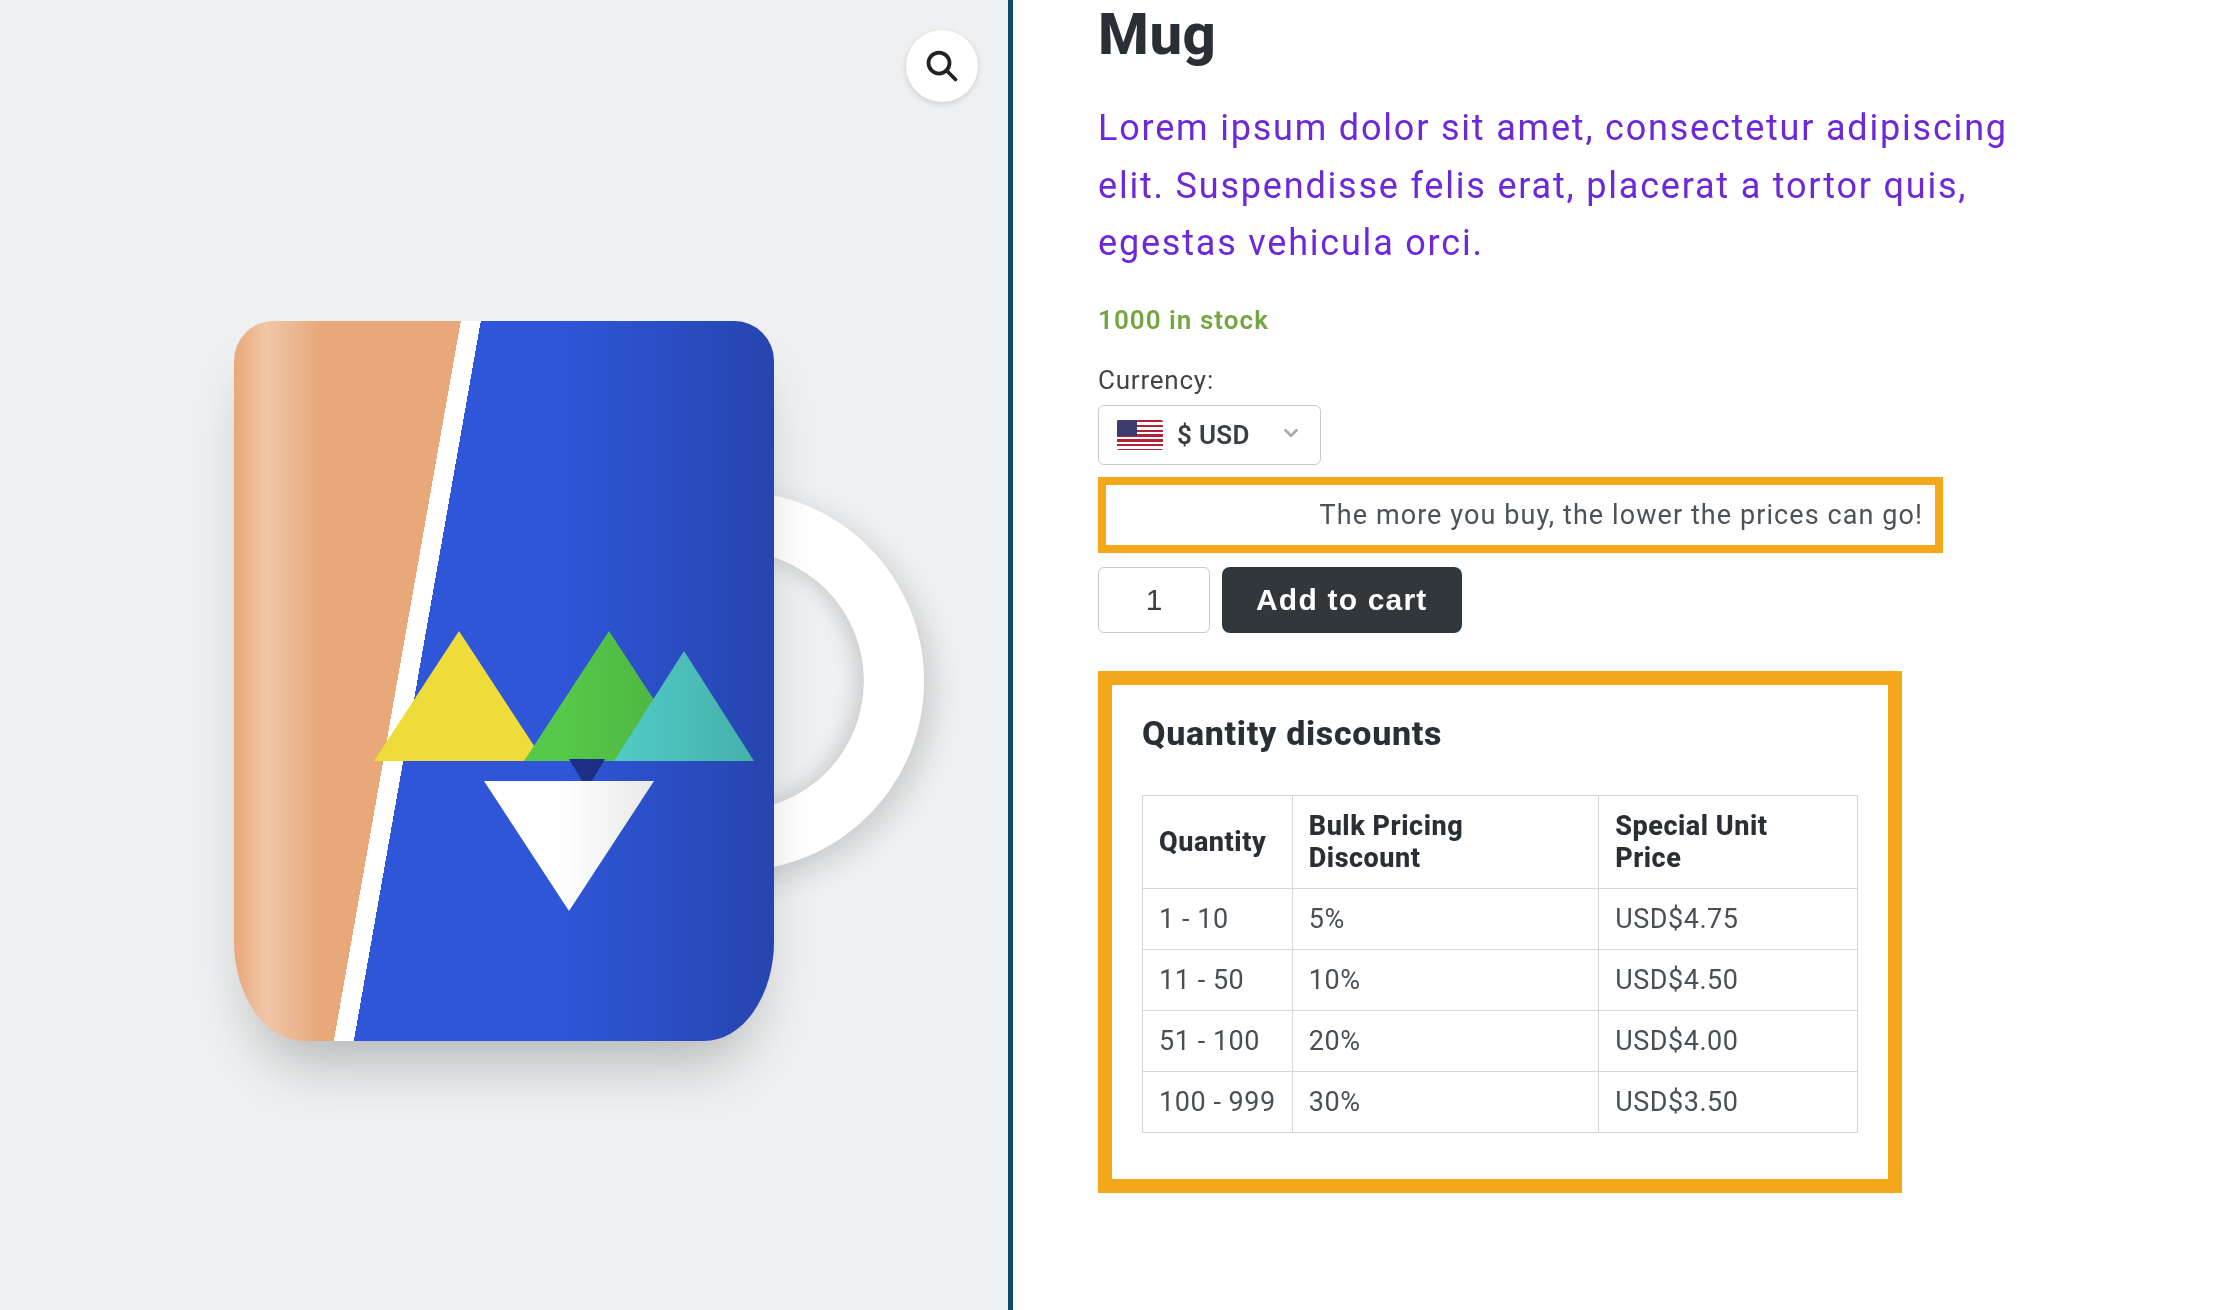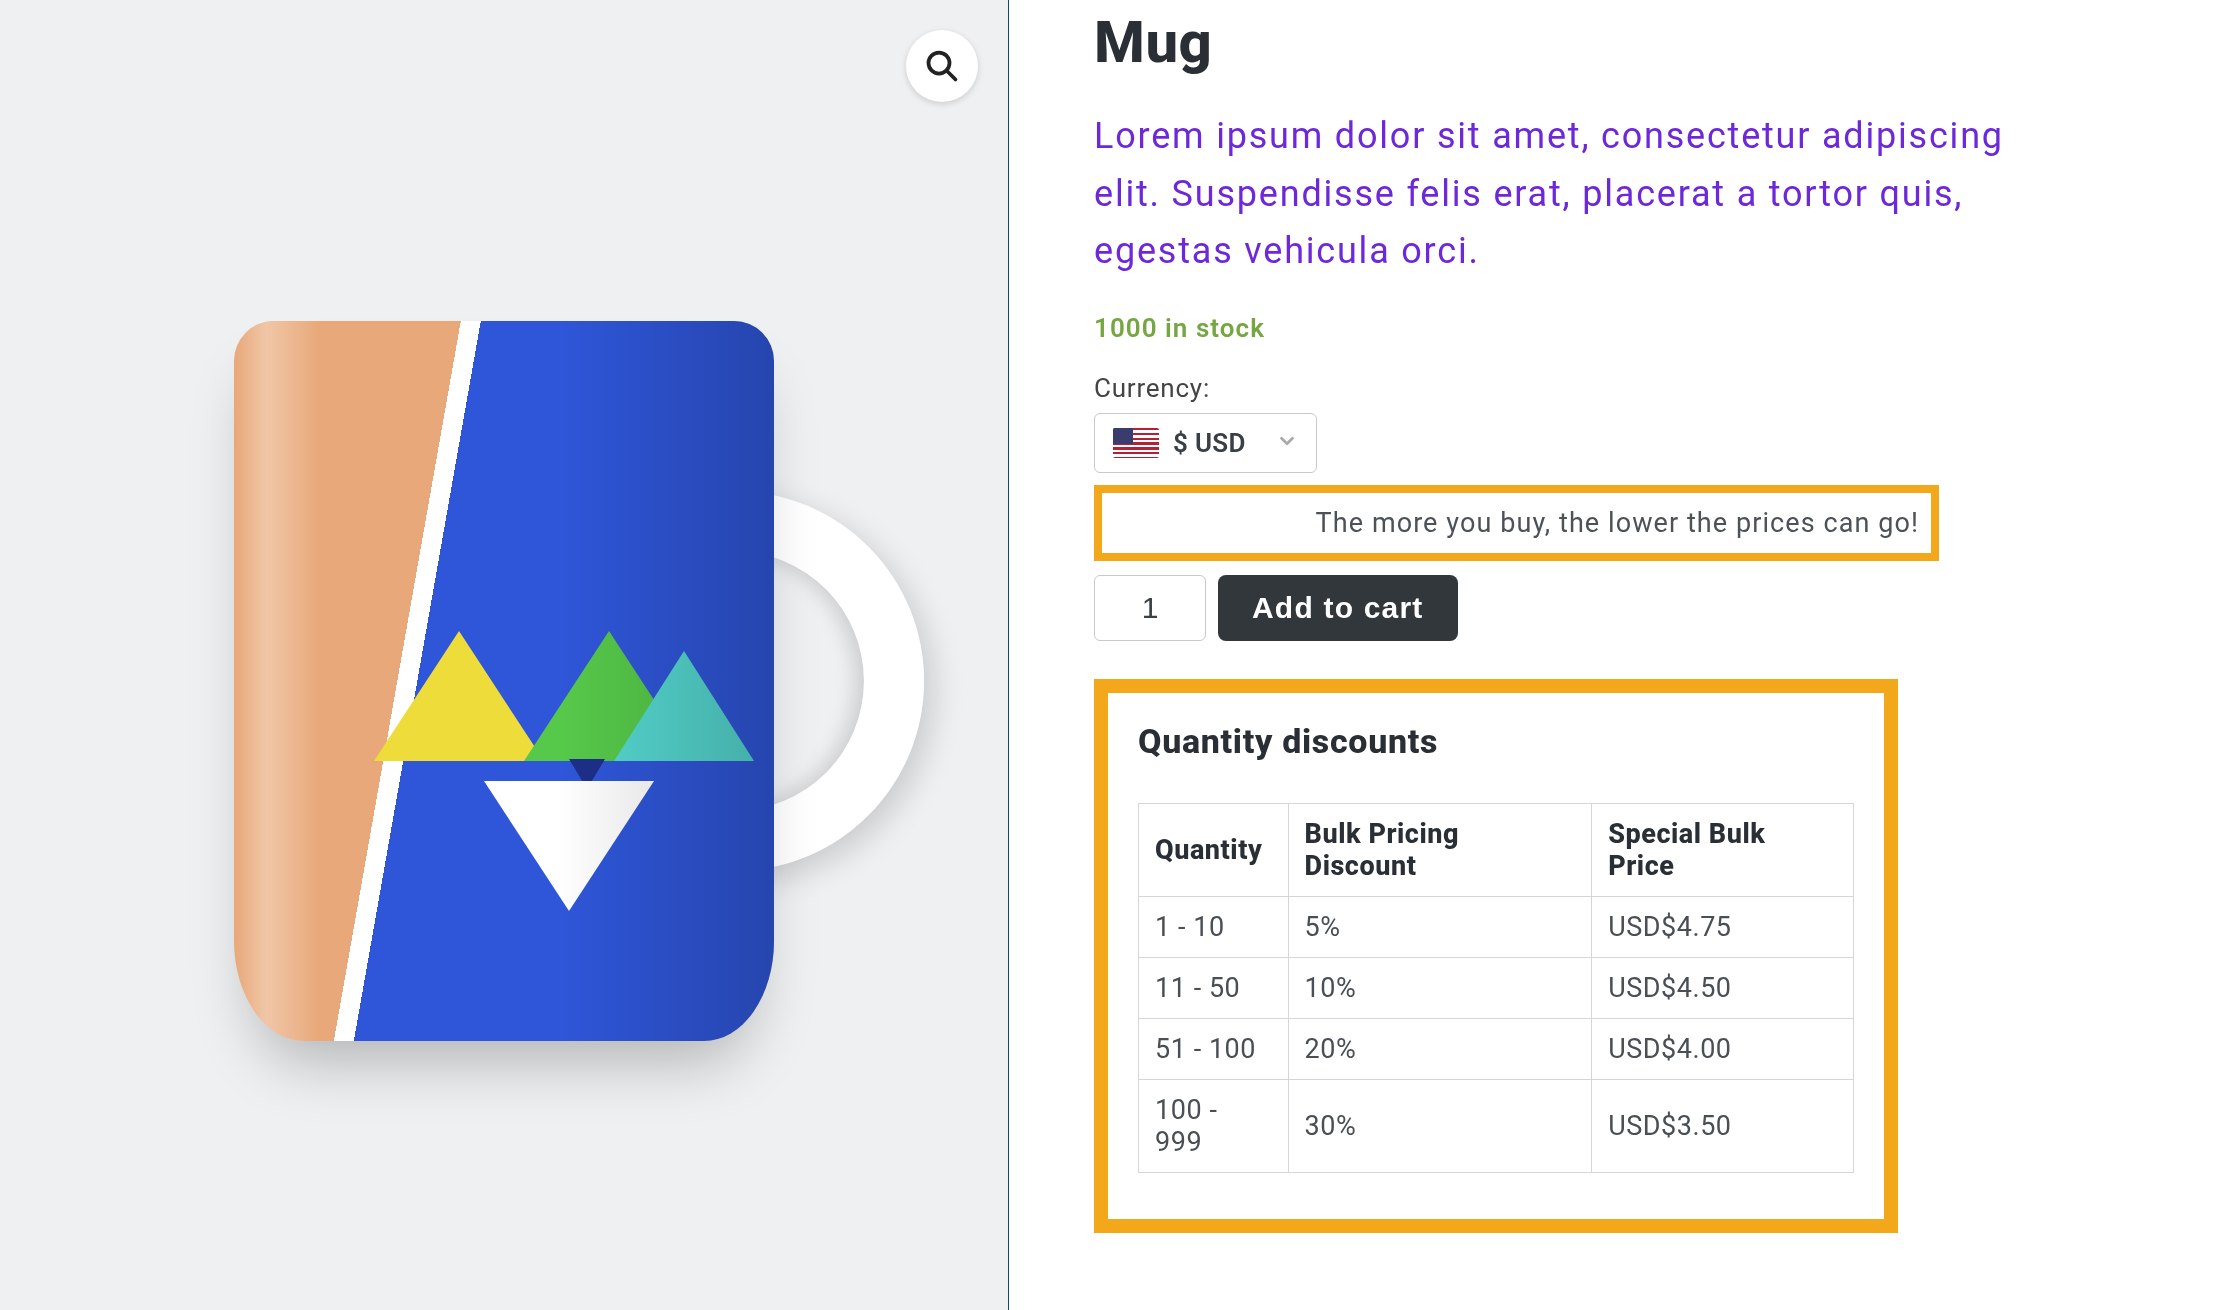--- a/index.html
+++ b/index.html
@@ -18,22 +18,22 @@
     width: 1008px;
     height: 100%;
     background: #eef0f1;
     position: relative;
     display:flex;
     align-items:center;
     justify-content:center;
   }
   .right {
     flex: 1;
-    padding: 12px 40px 40px 85px;
-    border-left: 1px solid #0c4a6e;
+    padding: 4px 40px 40px 85px;
+    border-left: 5px solid #0c4a6e;
   }
 
   
   .zoom-btn {
     position: absolute;
     top: 30px;
     right: 30px;
     width: 72px;
     height: 72px;
     border-radius: 50%;
@@ -254,21 +254,21 @@
       <button class="add-btn">Add to cart</button>
     </div>
 
     <div class="discount-box">
       <div class="discount-title">Quantity discounts</div>
       <table class="disc-table">
         <thead>
           <tr>
             <th>Quantity</th>
             <th>Bulk Pricing Discount</th>
-            <th>Special Bulk Price</th>
+            <th>Special Unit Price</th>
           </tr>
         </thead>
         <tbody>
           <tr>
             <td>1 - 10</td>
             <td>5%</td>
             <td>USD$4.75</td>
           </tr>
           <tr>
             <td>11 - 50</td>

